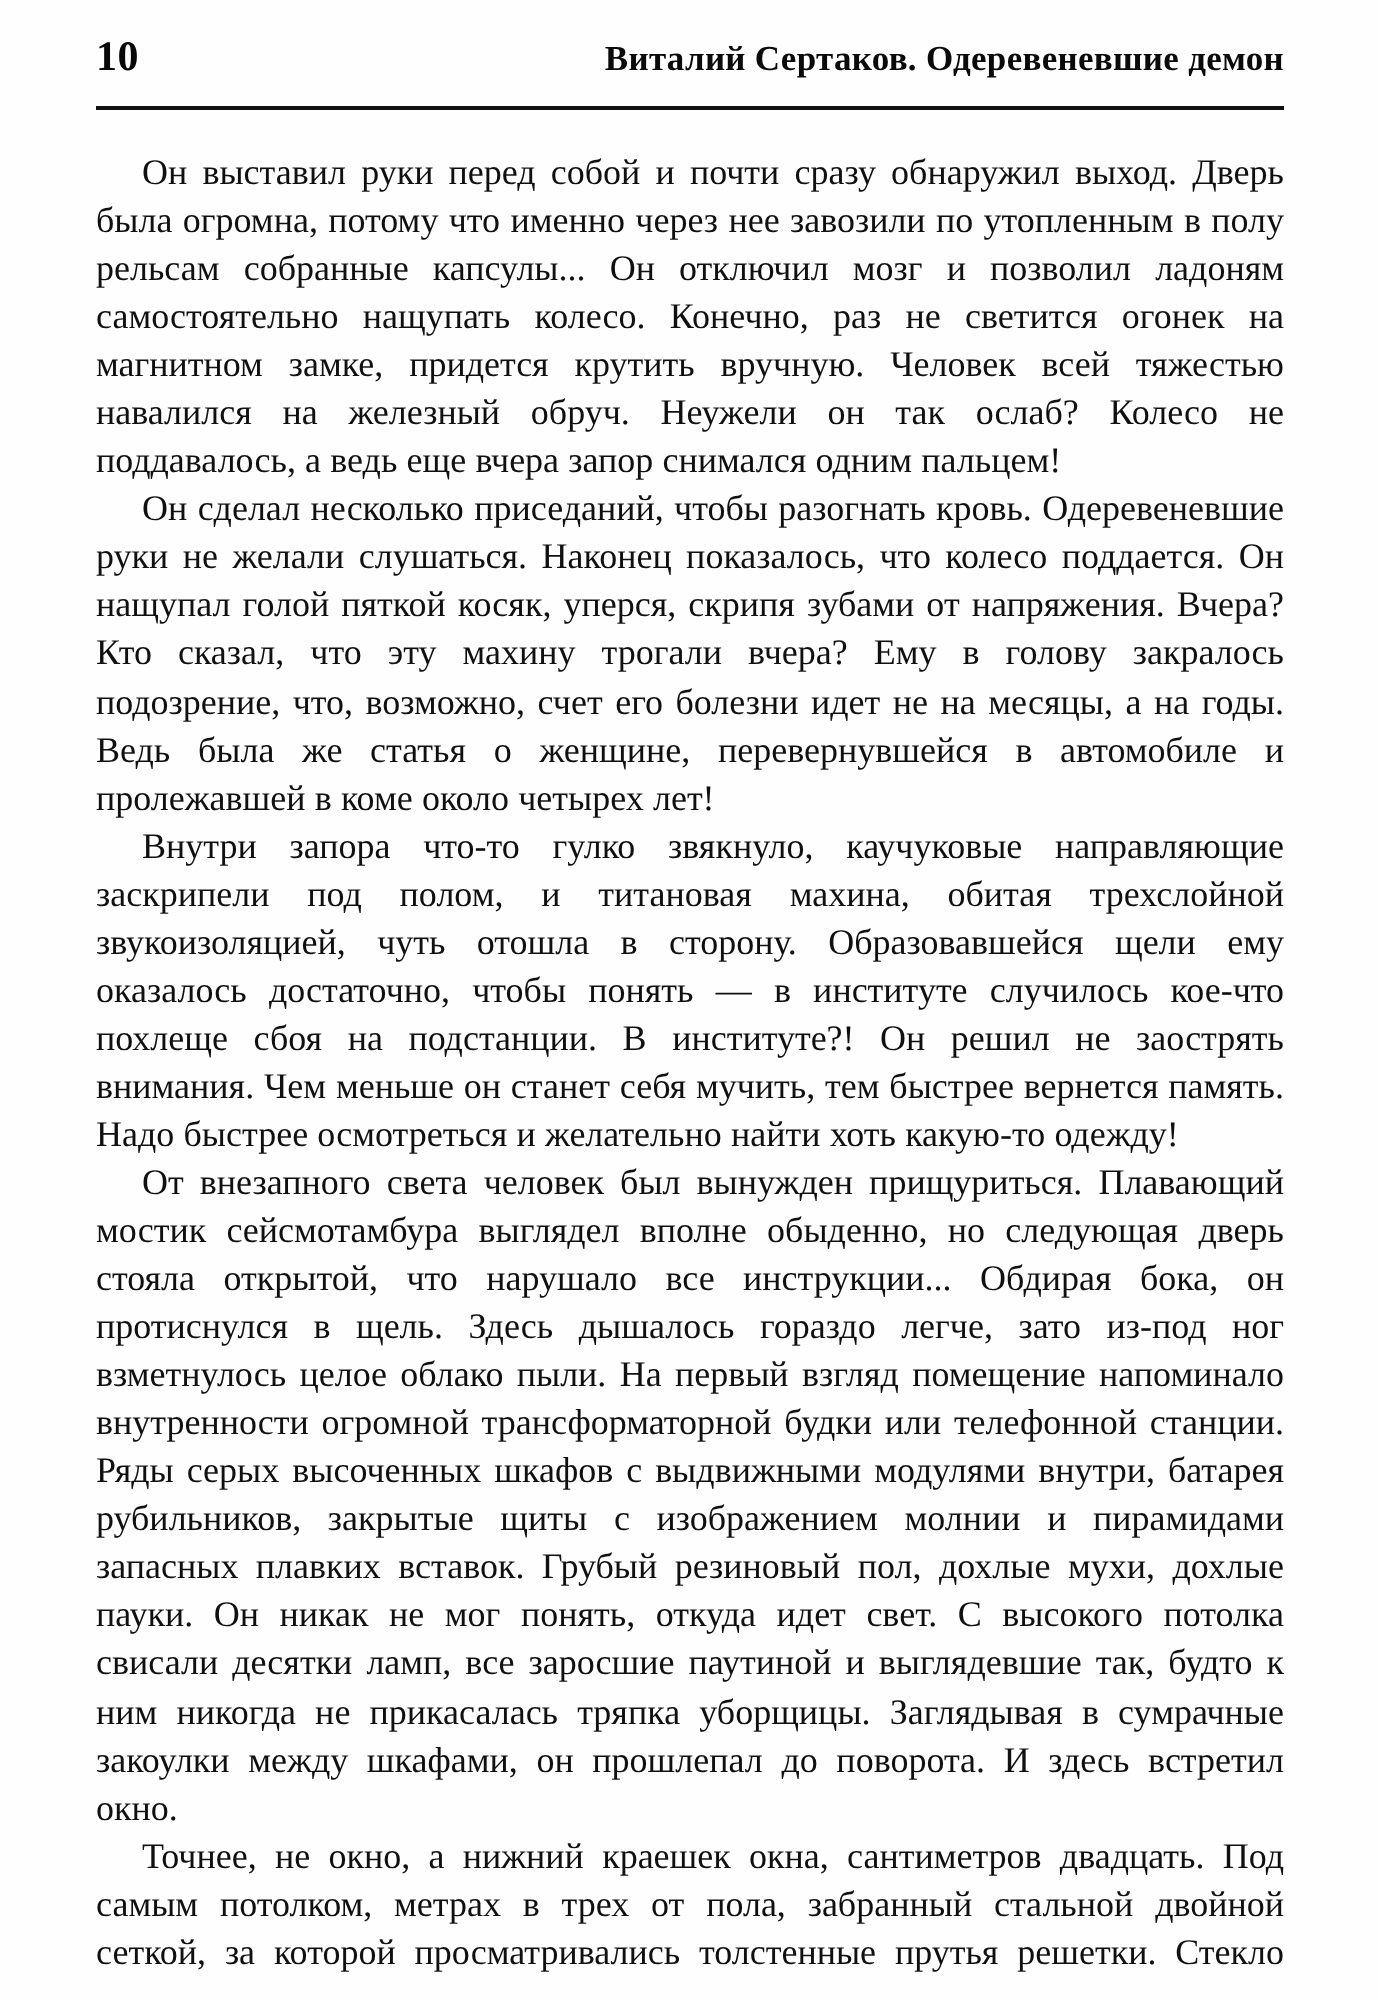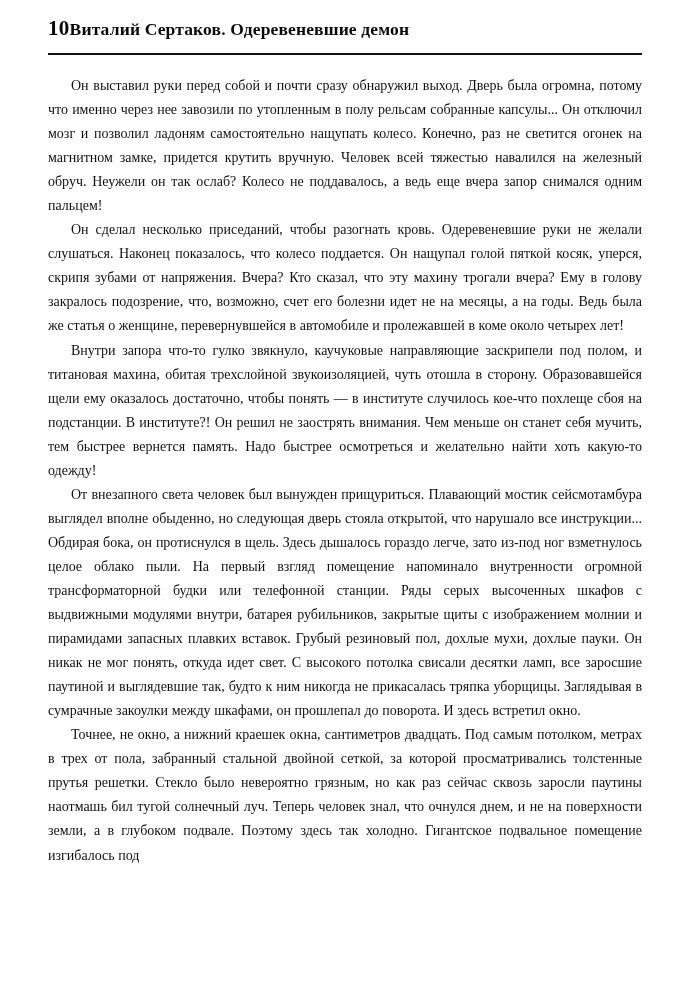--- a/index.html
+++ b/index.html
@@ -22,21 +22,21 @@
 
   
   .running-head {
     position: absolute;
     left: 48px;
     right: 47px;
     top: 18px;
     height: 30px;
     display: flex;
     align-items: baseline;
-    justify-content: flex-start;
+    justify-content: space-between;
   }
 
   .folio {
     font-size: 21px;
     font-weight: bold;
     letter-spacing: 0.3px;
     line-height: 1;
     color: #080808;
   }
 
@@ -63,21 +63,21 @@
     position: absolute;
     left: 48px;
     top: 74px;
     width: 594px;
     height: 912px;
     overflow: hidden;
   }
 
   .para {
     margin: 0;
-    font-size: 14px;
+    font-size: 18px;
     line-height: 24.05px;
     text-align: justify;
     text-justify: inter-word;
     text-indent: 23px;
     color: #101010;
     hyphens: manual;
     word-spacing: 0.1px;
   }
 
   

